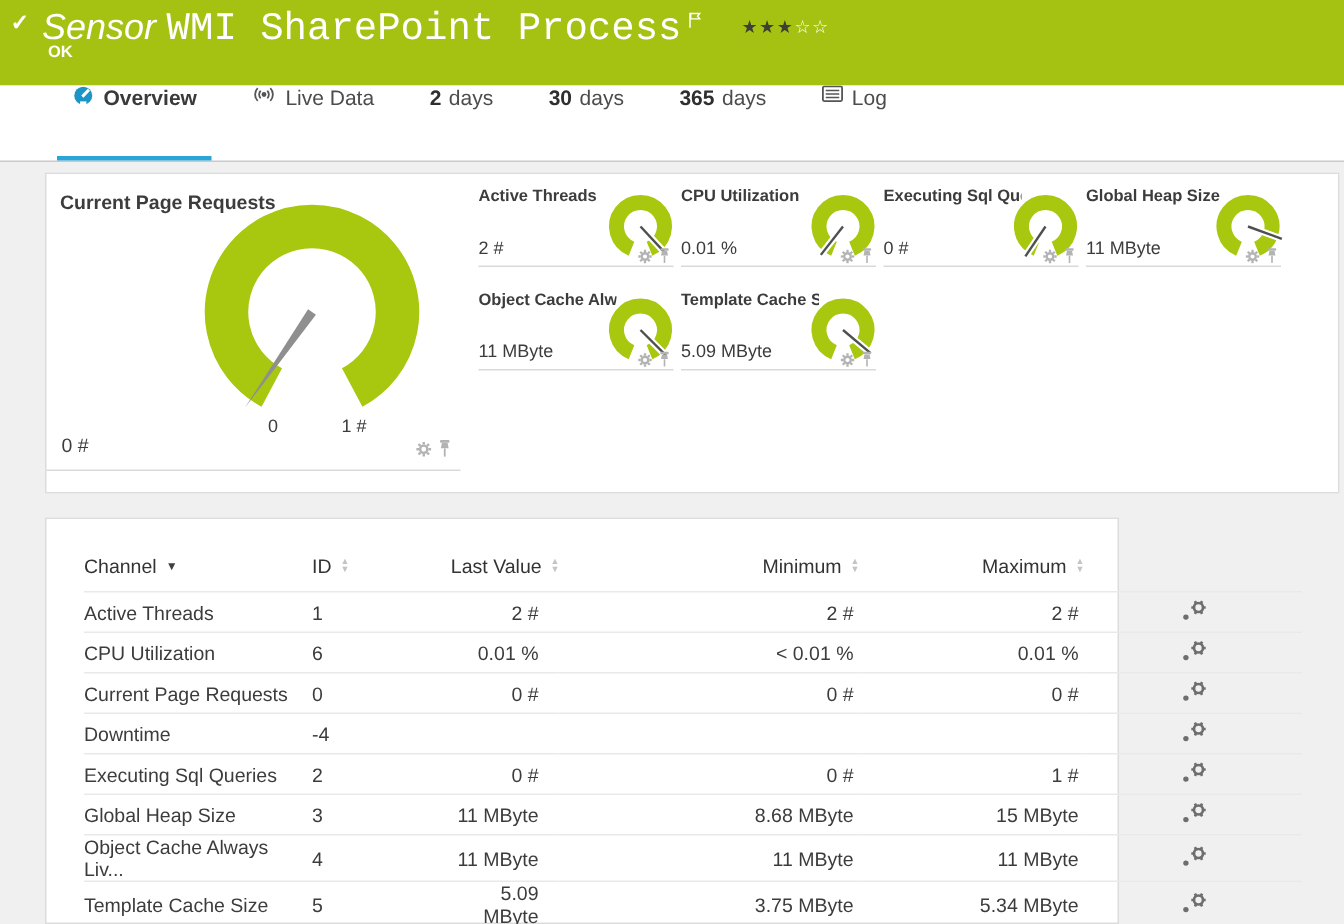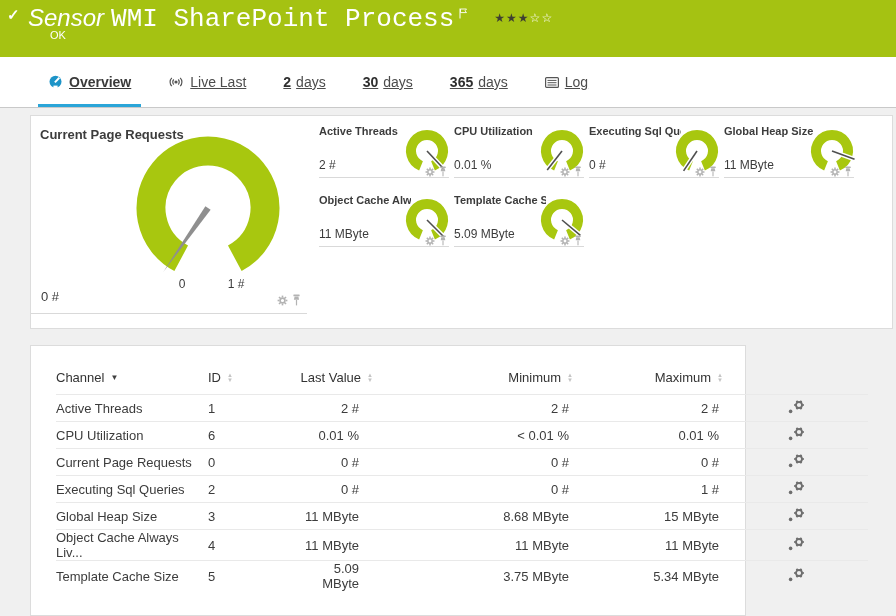--- a/index.html
+++ b/index.html
@@ -9,27 +9,27 @@
   
   .banner{position:absolute;left:0;top:0;width:896px;height:57px;background:#a5c212;color:#fff;}
   .banner .check{position:absolute;left:7px;top:6px;font-size:15px;font-weight:bold;}
   .banner .line1{position:absolute;left:28px;top:4px;display:flex;align-items:baseline;}
   .banner .kind{font-style:italic;font-size:24px;}
   .banner .title{font-size:26px;margin-left:7px;font-family:Liberation Mono, monospace;}
   .banner .flag{margin-left:5px;position:relative;top:-7px;}
   .banner .stars{margin-left:26px;position:relative;top:-4px;font-size:12px;letter-spacing:1px;cursor:pointer;}
   .banner .stars .f{color:#3f4032;}
   .banner .stars .e{color:#ffffff;}
-  .banner .status{position:absolute;left:50px;top:29px;font-size:11px;font-weight:normal;}
+  .banner .status{position:absolute;left:32px;top:29px;font-size:11px;font-weight:bold;}
 
   
   .tabbar{position:absolute;left:0;top:57px;width:896px;height:51px;background:#fff;
           border-bottom:1px solid #c9c9c9;display:flex;align-items:stretch;padding-left:48px;box-sizing:border-box;}
-  .tab{display:flex;align-items:center;margin-right:37px;position:relative;cursor:pointer;
-       font-size:14px;color:#4c4c4c;white-space:nowrap;text-decoration:underline;}
+  .tab{display:flex;align-items:flex-start;margin-right:37px;position:relative;cursor:pointer;
+       font-size:14px;color:#4c4c4c;white-space:nowrap;}
   .tab svg{margin-right:6px;}
   .tab b{color:#2f2f2f;margin-right:5px;font-size:14px;}
   .tab.active{font-weight:bold;color:#3a3a3a;}
   .tab.active::after{content:"";position:absolute;left:-10px;right:-10px;bottom:0;height:3px;background:#2aa5d8;}
 
   
   .panel{position:absolute;background:#fff;border:1px solid #dcdcdc;box-sizing:border-box;}
   #gaugePanel{left:30px;top:115px;width:863px;height:214px;}
   #tablePanel{left:30px;top:345px;width:716px;height:271px;}
 
@@ -92,21 +92,21 @@
           <rect x="5.4" y="10.6" width="4.2" height="3" fill="#fff"></rect>
           <line x1="6.9" y1="7.4" x2="11.3" y2="2.8" stroke="#fff" stroke-width="2"></line>
         </svg>
       <span>Overview</span>
     </div>
     <div class="tab">
       <svg width="16" height="12" viewBox="0 0 16 12">
           <circle cx="8" cy="6" r="1.6" fill="#555"></circle>
           <path d="M5.8 3.5 A3.5 3.5 0 0 0 5.8 8.5 M3.8 1.8 A6 6 0 0 0 3.8 10.2 M10.2 3.5 A3.5 3.5 0 0 1 10.2 8.5 M12.2 1.8 A6 6 0 0 1 12.2 10.2" stroke="#555" stroke-width="1.2" fill="none"></path>
         </svg>
-      <span>Live Last</span>
+      <span>Live Data</span>
     </div>
     <div class="tab">
       <b>2</b>
       <span>days</span>
     </div>
     <div class="tab">
       <b>30</b>
       <span>days</span>
     </div>
     <div class="tab">
@@ -471,20 +471,39 @@
                     <line x1="13.6" y1="7.8" x2="14.4" y2="9.2"></line>
                     <line x1="10.4" y1="7.8" x2="9.6" y2="9.2"></line>
                     <line x1="8.8" y1="5" x2="7.2" y2="5"></line>
                     <line x1="10.4" y1="2.2" x2="9.6" y2="0.8"></line>
                     <line x1="13.6" y1="2.2" x2="14.4" y2="0.8"></line>
                   </g>
                   <circle cx="3.6" cy="11.4" r="1.8" fill="#6e6e6e"></circle>
                 </svg></span></td>
         </tr>
         <tr>
+          <td>Downtime</td>
+          <td>-4</td>
+          <td class="r pr14"></td>
+          <td class="r pr4"></td>
+          <td class="r pr4"></td>
+          <td class="icn"><span class="gearlink"><svg width="18" height="14" viewBox="0 0 18 14">
+                  <g stroke="#6e6e6e" stroke-width="1.8" fill="none">
+                    <circle cx="12" cy="5" r="3"></circle>
+                    <line x1="15.2" y1="5" x2="16.8" y2="5"></line>
+                    <line x1="13.6" y1="7.8" x2="14.4" y2="9.2"></line>
+                    <line x1="10.4" y1="7.8" x2="9.6" y2="9.2"></line>
+                    <line x1="8.8" y1="5" x2="7.2" y2="5"></line>
+                    <line x1="10.4" y1="2.2" x2="9.6" y2="0.8"></line>
+                    <line x1="13.6" y1="2.2" x2="14.4" y2="0.8"></line>
+                  </g>
+                  <circle cx="3.6" cy="11.4" r="1.8" fill="#6e6e6e"></circle>
+                </svg></span></td>
+        </tr>
+        <tr>
           <td>Executing Sql Queries</td>
           <td>2</td>
           <td class="r pr14">0 #</td>
           <td class="r pr4">0 #</td>
           <td class="r pr4">1 #</td>
           <td class="icn"><span class="gearlink"><svg width="18" height="14" viewBox="0 0 18 14">
                   <g stroke="#6e6e6e" stroke-width="1.8" fill="none">
                     <circle cx="12" cy="5" r="3"></circle>
                     <line x1="15.2" y1="5" x2="16.8" y2="5"></line>
                     <line x1="13.6" y1="7.8" x2="14.4" y2="9.2"></line>

